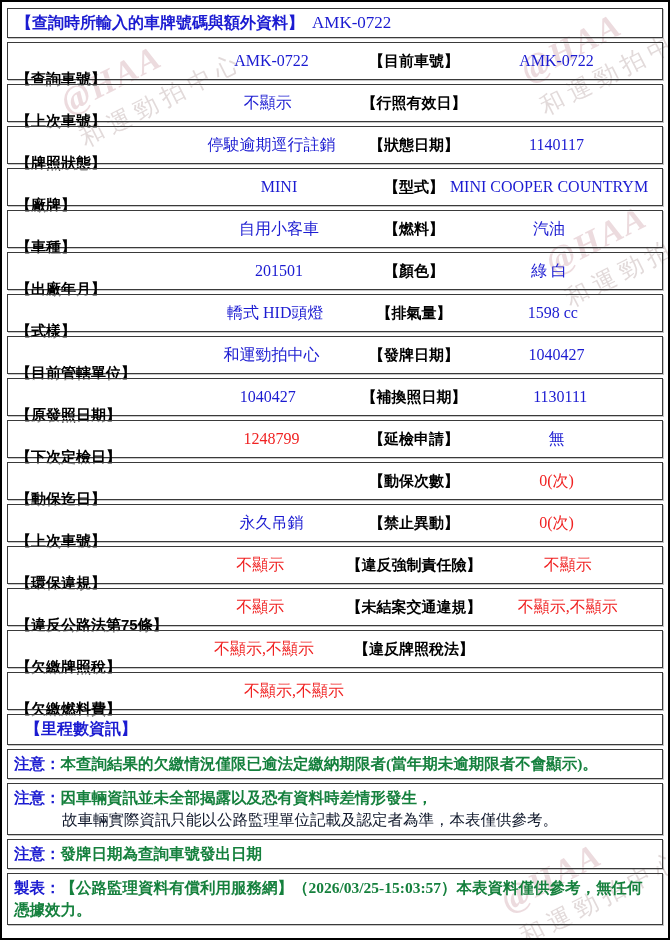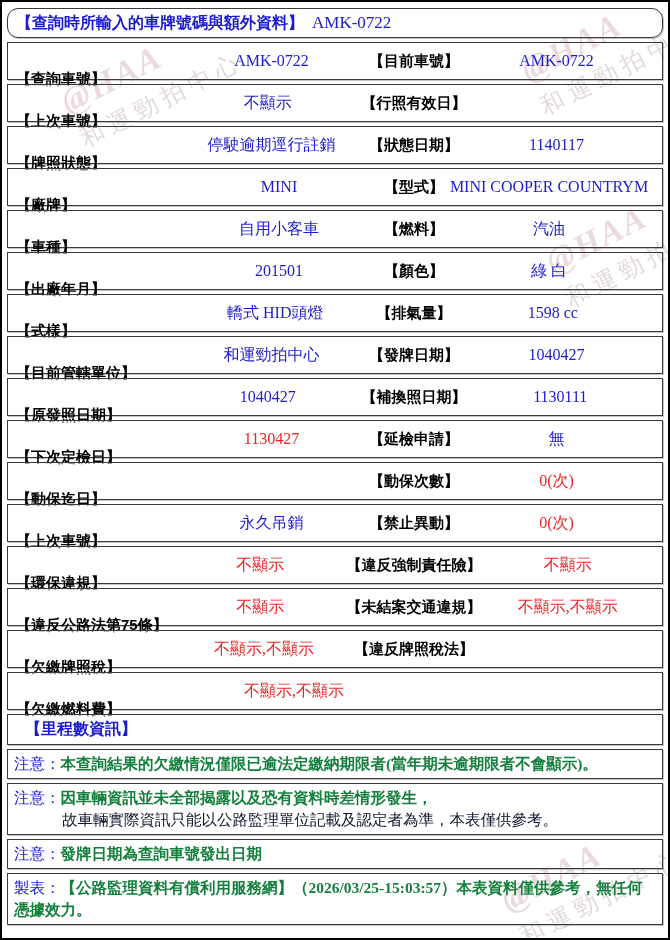--- a/index.html
+++ b/index.html
@@ -8,21 +8,21 @@
   .page {
     position:relative; width:670px; height:940px; background:#fff;
     border:2px solid #000; padding:6px 5px 4px 5px; overflow:hidden;
   }
   
   .box {
     position:relative; background:transparent; border:1px solid #3a3a3a;
     box-shadow:1px 1px 0 rgba(0,0,0,0.22), inset 0 0 0 1px rgba(255,255,255,0.55);
     margin-bottom:4px;
   }
-  .title-box { height:30px; display:flex; align-items:center; padding:0 8px;border-radius:11px; }
+  .title-box { height:30px; display:flex; align-items:center; padding:0 8px; }
   .row-box { height:38px; display:flex; align-items:center; padding:0 8px; }
   .section-box { height:31px; display:flex; align-items:center; padding:0 17px; }
   .note-box { padding:3px 6px; line-height:22px; font-size:15.5px; }
   .note-box:last-child { margin-bottom:0; }
 
   .lbl {
     font-family:"Liberation Sans","DejaVu Sans",sans-serif;
     font-weight:bold; color:#000; font-size:15px; white-space:nowrap;
   }
   .lbl1 { min-width:158px;margin-top:36px; }
@@ -30,21 +30,21 @@
     flex:1; text-align:center; font-size:16px; white-space:nowrap;
     font-family:"Liberation Serif","DejaVu Serif",serif;
   }
   .c-blue { color:#1b1bd1; }
   .c-red  { color:#f02222; }
   .bold-blue {
     font-family:"Liberation Sans","DejaVu Sans",sans-serif;
     font-weight:bold; color:#1b1bd1; font-size:16px;
   }
   .title-plate { margin-left:8px; font-size:17px; color:#1b1bd1; }
-  .note-prefix { font-weight:normal; color:#1b1bd1;
+  .note-prefix { font-weight:bold; color:#1b1bd1;
     font-family:"Liberation Sans","DejaVu Sans",sans-serif; }
   .note-text { color:#15803d;font-weight:bold; }
   .note-line2 { display:block; padding-left:3.1em; color:#0f172a; }
 
   
   .wm { position:absolute; pointer-events:none; transform:rotate(-27deg); z-index:0; }
   .wm-logo {
     font-family:"Liberation Serif",serif; font-style:italic; font-weight:bold;
     font-size:34px; color:rgba(205,160,168,0.38); letter-spacing:2px;
   }
@@ -133,21 +133,21 @@
         <span class="val c-blue">1040427</span>
       </div>
       <div class="box row-box">
         <span class="lbl lbl1">【原發照日期】</span>
         <span class="val c-blue">1040427</span>
         <span class="lbl">【補換照日期】</span>
         <span class="val c-blue">1130111</span>
       </div>
       <div class="box row-box">
         <span class="lbl lbl1">【下次定檢日】</span>
-        <span class="val c-red">1130427</span>
+        <span class="val c-red">1248799</span>
         <span class="lbl">【延檢申請】</span>
         <span class="val c-blue">無</span>
       </div>
       <div class="box row-box">
         <span class="lbl lbl1">【動保迄日】</span>
         <span class="val c-blue"></span>
         <span class="lbl">【動保次數】</span>
         <span class="val c-red">0(次)</span>
       </div>
       <div class="box row-box">

